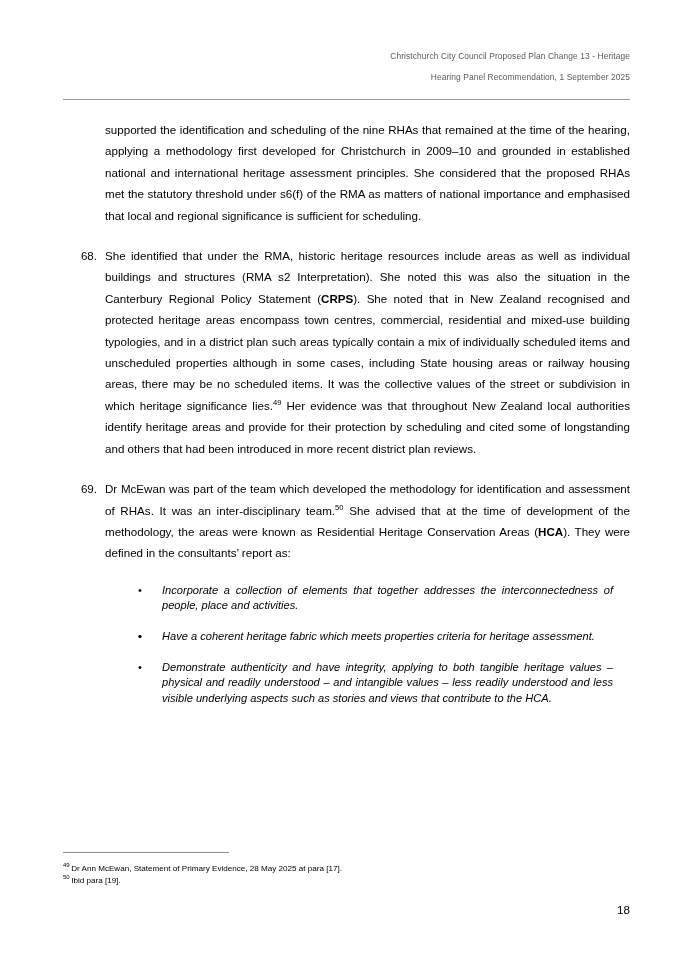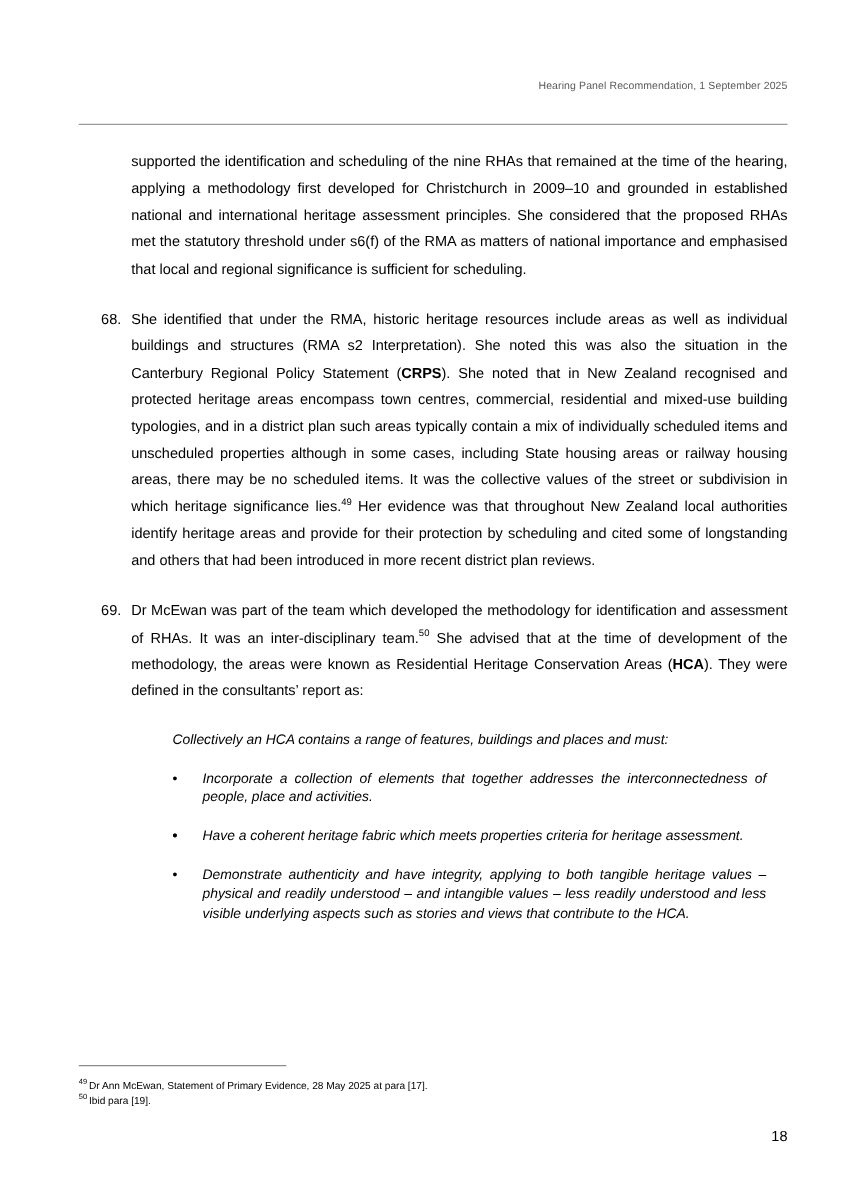--- a/index.html
+++ b/index.html
@@ -160,20 +160,21 @@
     font-size: 11.6px;
     text-align: left;
   }
 </style>
 </head>
 <body>
 
 <div class="page">
 
   <div class="header">
+    <div class="header-line">Christchurch City Council Proposed Plan Change 13 - Heritage</div>
     <div class="header-line second">Hearing Panel Recommendation, 1 September 2025</div>
   </div>
   <div class="header-rule"></div>
 
   <div class="body">
 
     <p class="para cont">
       <span>supported the identification and scheduling of the nine RHAs that remained at the time of the hearing, applying a methodology first developed for Christchurch in 2009–10 and grounded in established national and international heritage assessment principles. She considered that the proposed RHAs met the statutory threshold under s6(f) of the RMA as matters of national importance and emphasised that local and regional significance is sufficient for scheduling.</span>
     </p>
 
@@ -181,21 +182,20 @@
       <span class="para-num">68.</span>
       <span>She identified that under the RMA, historic heritage resources include areas as well as individual buildings and structures (RMA s2 Interpretation).  She noted this was also the situation in the Canterbury Regional Policy Statement (</span><b>CRPS</b><span>). She noted that in New Zealand recognised and protected heritage areas encompass town centres, commercial, residential and mixed-use building typologies, and in a district plan such areas typically contain a mix of individually scheduled items and unscheduled properties although in some cases, including State housing areas or railway housing areas, there may be no scheduled items.  It was the collective values of the street or subdivision in which heritage significance lies.</span><sup class="fn">49</sup><span>  Her evidence was that throughout New Zealand local authorities identify heritage areas and provide for their protection by scheduling and cited some of longstanding and others that had been introduced in more recent district plan reviews.</span>
     </div>
 
     <div class="para numbered">
       <span class="para-num">69.</span>
       <span>Dr McEwan was part of the team which developed the methodology for identification and assessment of RHAs.  It was an inter-disciplinary team.</span><sup class="fn">50</sup><span>  She advised that at the time of development of the methodology, the areas were known as Residential Heritage Conservation Areas (</span><b>HCA</b><span>).  They were defined in the consultants’ report as:</span>
     </div>
 
     <div class="quote-block">
-      <p class="quote-lead">Collectively an HCA contains a range of features, buildings and places and must:</p>
       <ul class="quote-list">
         <li>
           <span class="bullet">•</span>
           <span>Incorporate a collection of elements that together addresses the interconnectedness of people, place and activities.</span>
         </li>
         <li>
           <span class="bullet">•</span>
         </li>
         <li>
           <span class="bullet">•</span>

